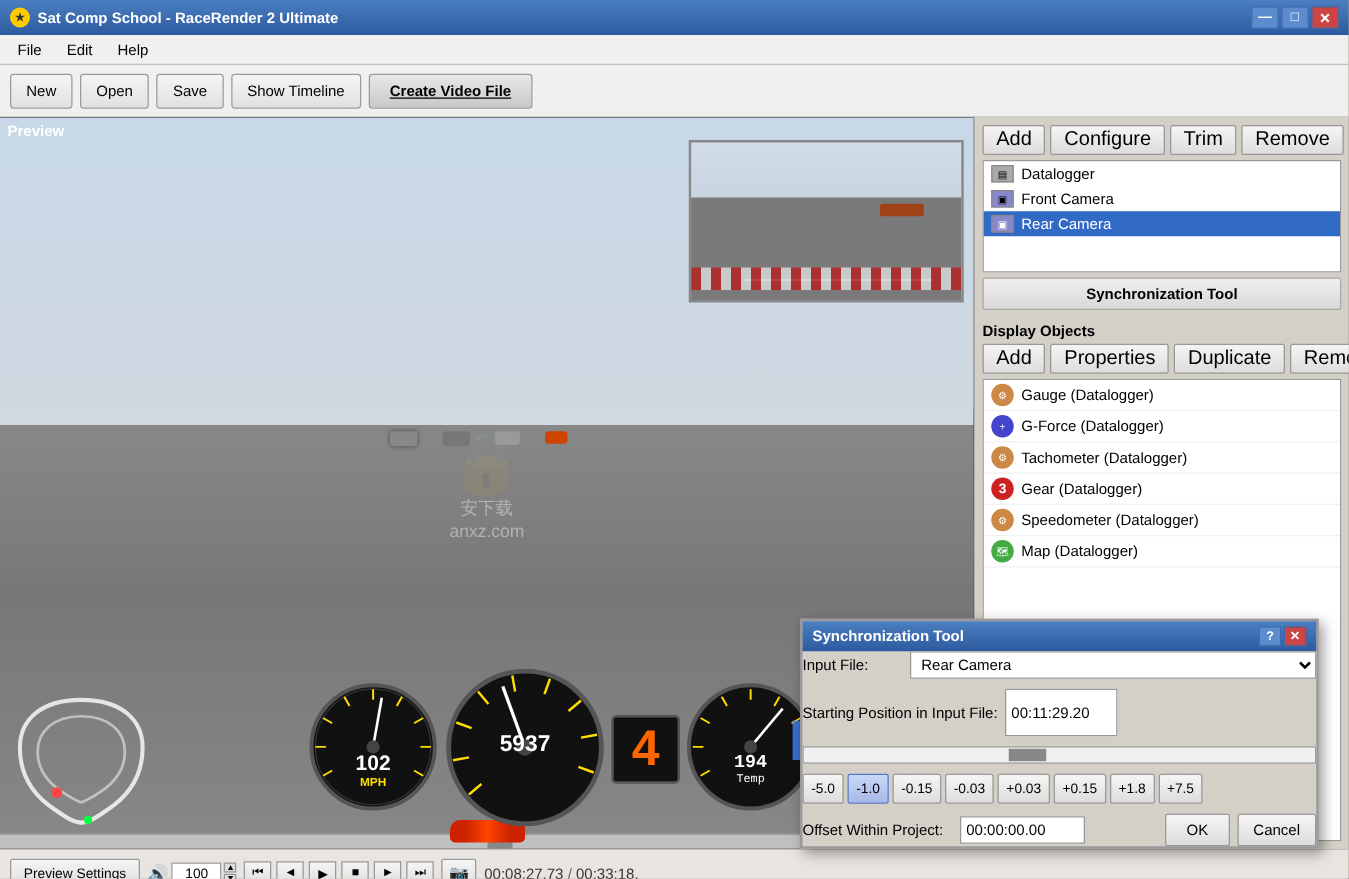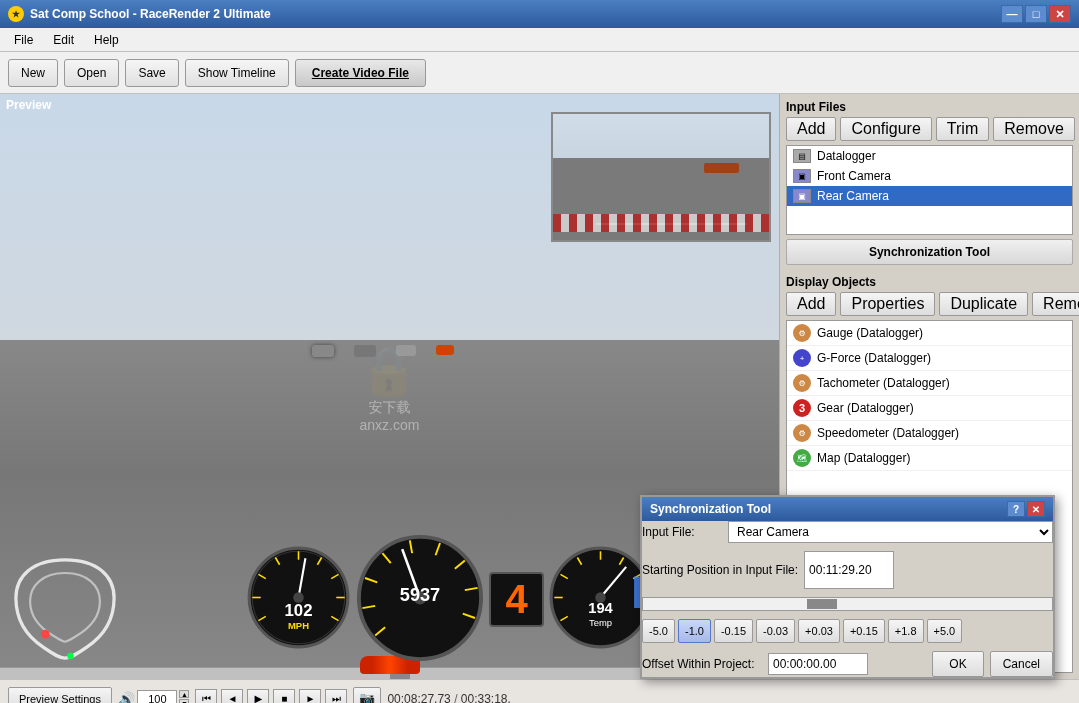--- a/index.html
+++ b/index.html
@@ -604,21 +604,21 @@
             <text x="50" y="52" text-anchor="middle" fill="white" font-size="14" font-weight="bold">5937</text>
           </svg>
         </div>
 
         <div style="position:relative; display:flex; align-items:center; justify-content:center;">
           <div style="background:#111;border:2px solid #555;width:55px;height:55px;display:flex;align-items:center;justify-content:center;border-radius:4px;">
             <span style="font-size:40px;color:#ff6600;font-weight:bold;">4</span>
           </div>
         </div>
 
-        <div style="position:relative;">
+        <div style="position:relative;font-family:Liberation Mono, monospace;">
           <svg width="105" height="105" viewBox="0 0 100 100">
             <circle cx="50" cy="50" r="47" fill="#111" stroke="#555" stroke-width="3"></circle>
             <g stroke="#ffdd00" stroke-width="1.5">
               <line x1="50" y1="6" x2="50" y2="14" transform="rotate(-120 50 50)"></line>
               <line x1="50" y1="6" x2="50" y2="14" transform="rotate(-90 50 50)"></line>
               <line x1="50" y1="6" x2="50" y2="14" transform="rotate(-60 50 50)"></line>
               <line x1="50" y1="6" x2="50" y2="14" transform="rotate(-30 50 50)"></line>
               <line x1="50" y1="6" x2="50" y2="14" transform="rotate(0 50 50)"></line>
               <line x1="50" y1="6" x2="50" y2="14" transform="rotate(30 50 50)"></line>
               <line x1="50" y1="6" x2="50" y2="14" transform="rotate(60 50 50)"></line>
@@ -636,21 +636,20 @@
 
       <div class="preview-scrollbar">
         <div class="scrollbar-thumb"></div>
       </div>
     </div>
   </div>
 
   <div class="right-panel">
 
     <div>
-      <div class="section-title">Input Files</div>
       <div class="btn-row">
         <button class="small-btn">Add</button>
         <button class="small-btn">Configure</button>
         <button class="small-btn">Trim</button>
         <button class="small-btn">Remove</button>
       </div>
       <div class="file-list">
         <div class="file-item">
           <div class="file-icon data">▤</div>
           <span>Datalogger</span>
@@ -756,21 +755,21 @@
         <div class="dialog-scroll-thumb"></div>
       </div>
       <div class="offset-btns">
         <button class="offset-btn">-5.0</button>
         <button class="offset-btn selected">-1.0</button>
         <button class="offset-btn">-0.15</button>
         <button class="offset-btn">-0.03</button>
         <button class="offset-btn">+0.03</button>
         <button class="offset-btn">+0.15</button>
         <button class="offset-btn">+1.8</button>
-        <button class="offset-btn">+5.0</button>
+        <button class="offset-btn">+7.5</button>
       </div>
       <div class="dialog-footer">
         <span class="dialog-footer-label">Offset Within Project:</span>
         <input class="dialog-footer-input" type="text" value="00:00:00.00" style="">
         <button class="dialog-ok">OK</button>
         <button class="dialog-cancel">Cancel</button>
       </div>
     </div>
   </div>
 </div>

